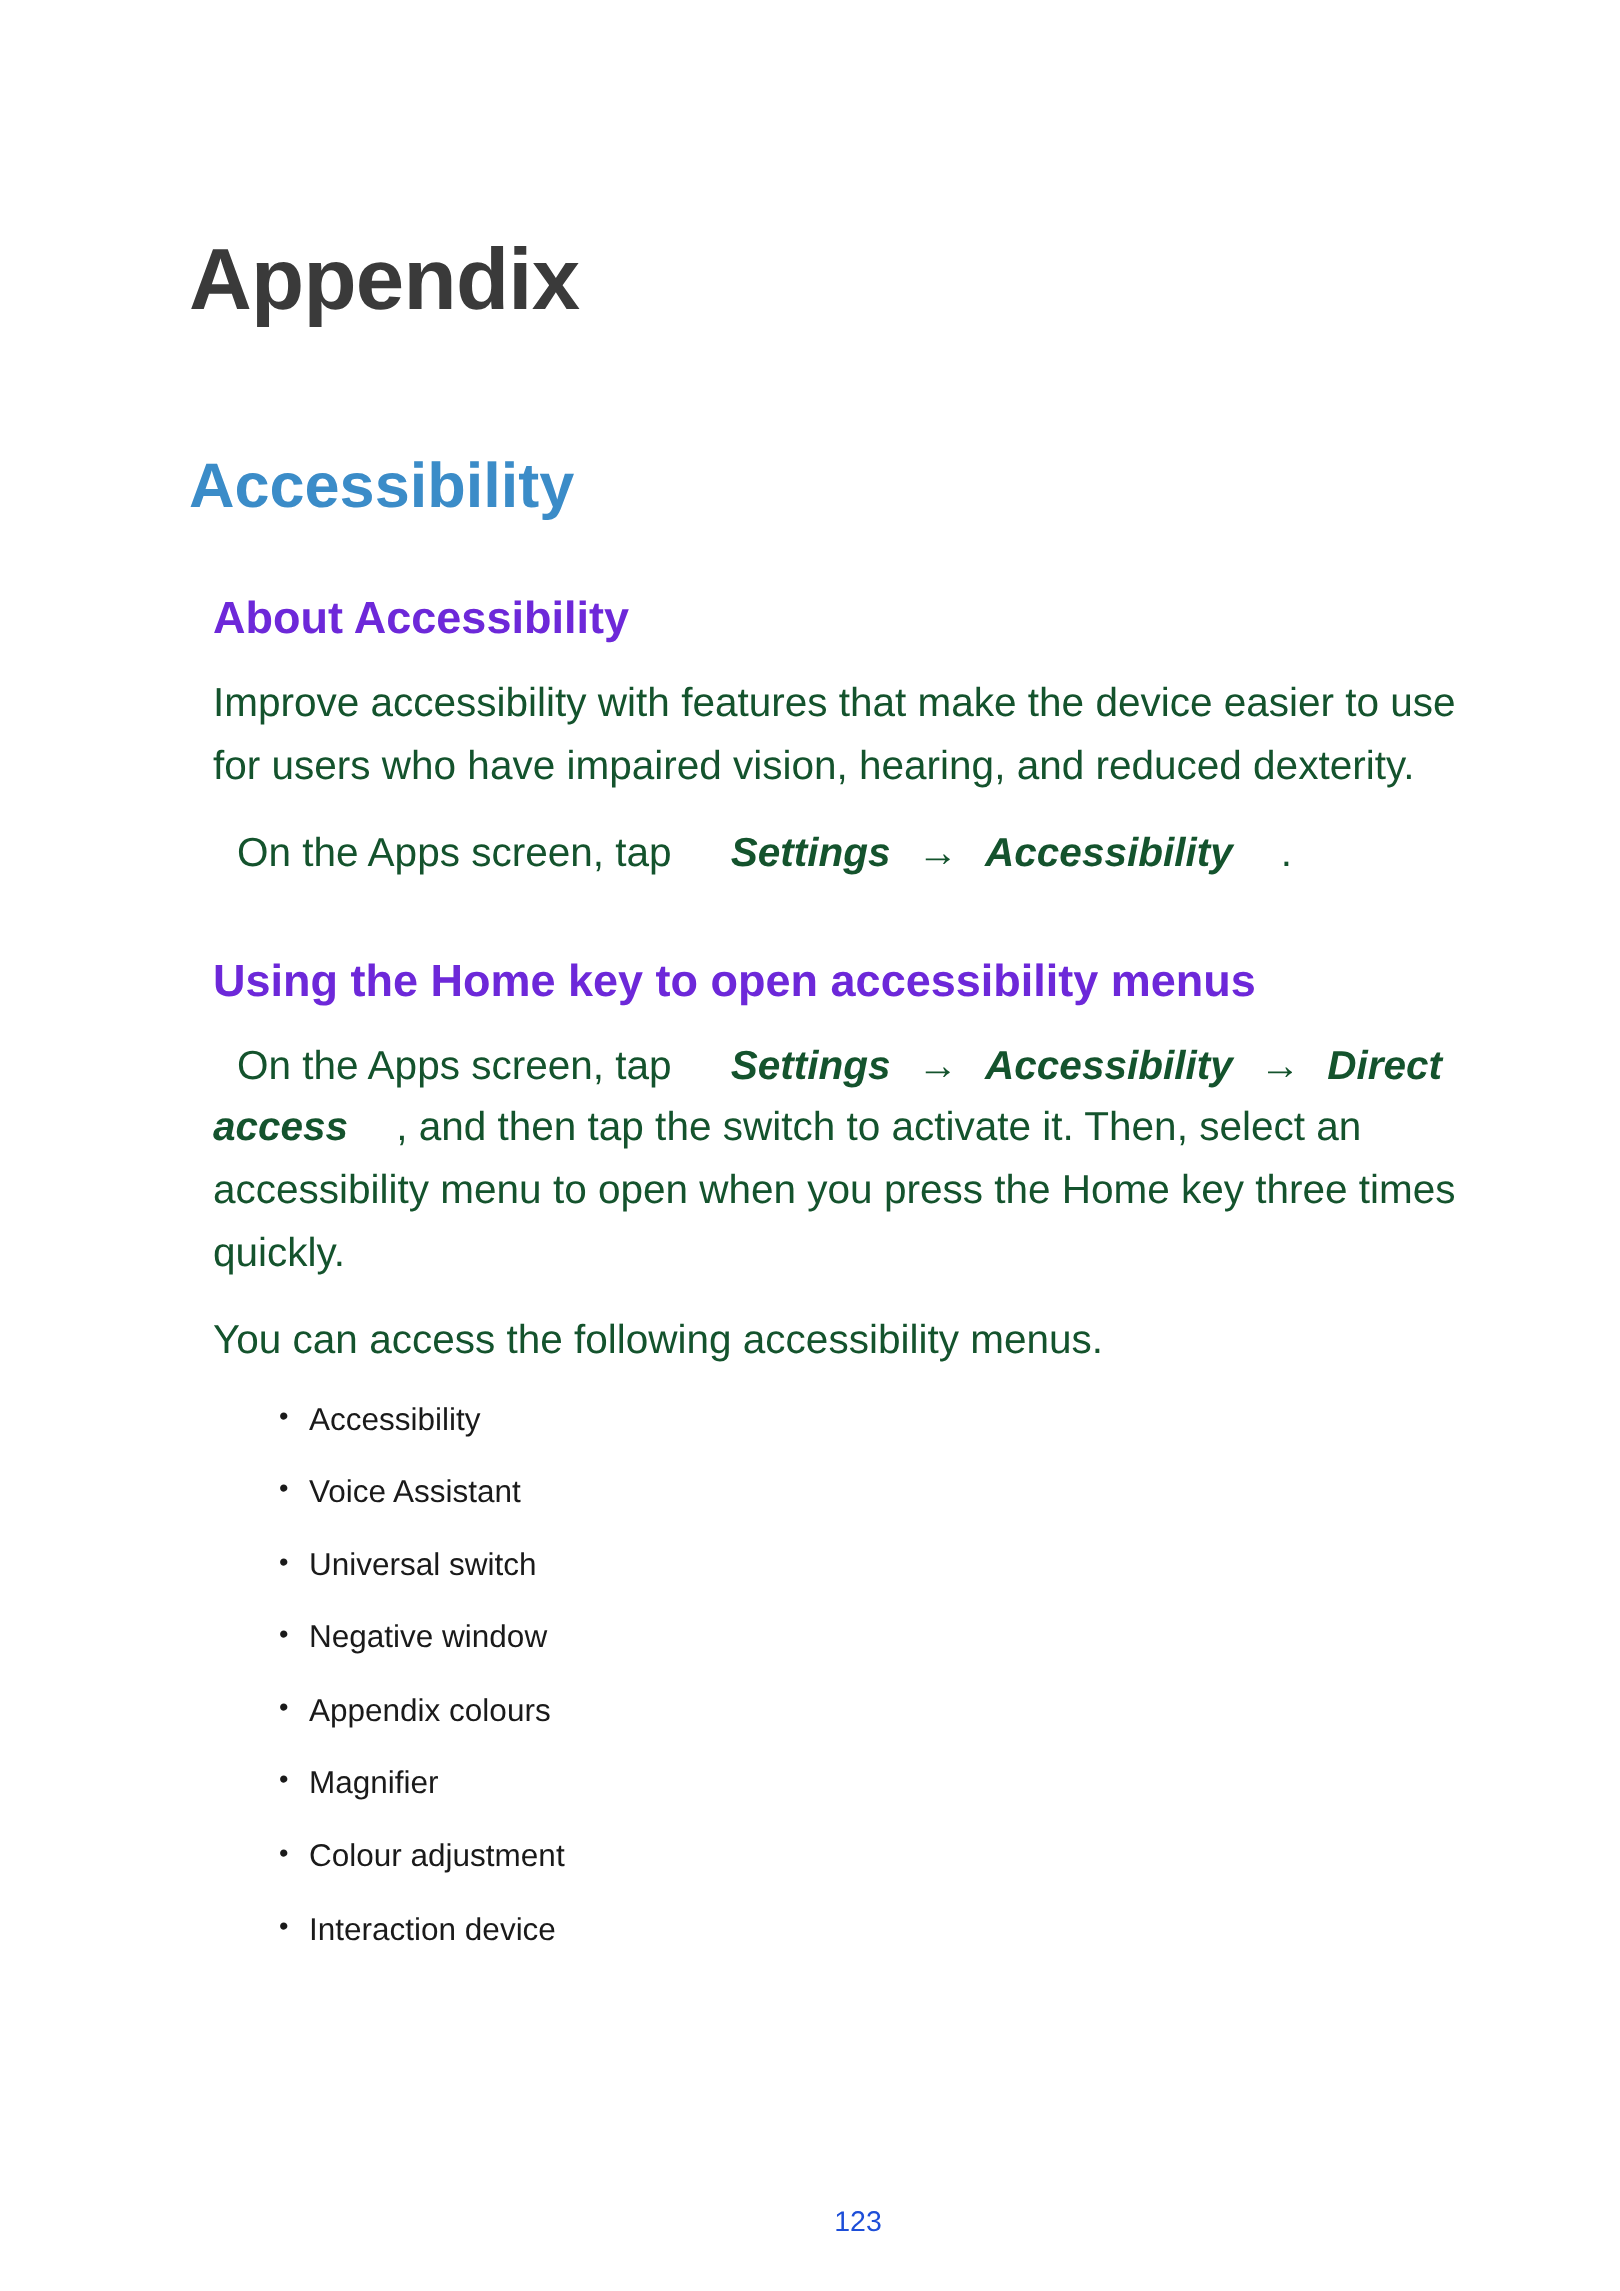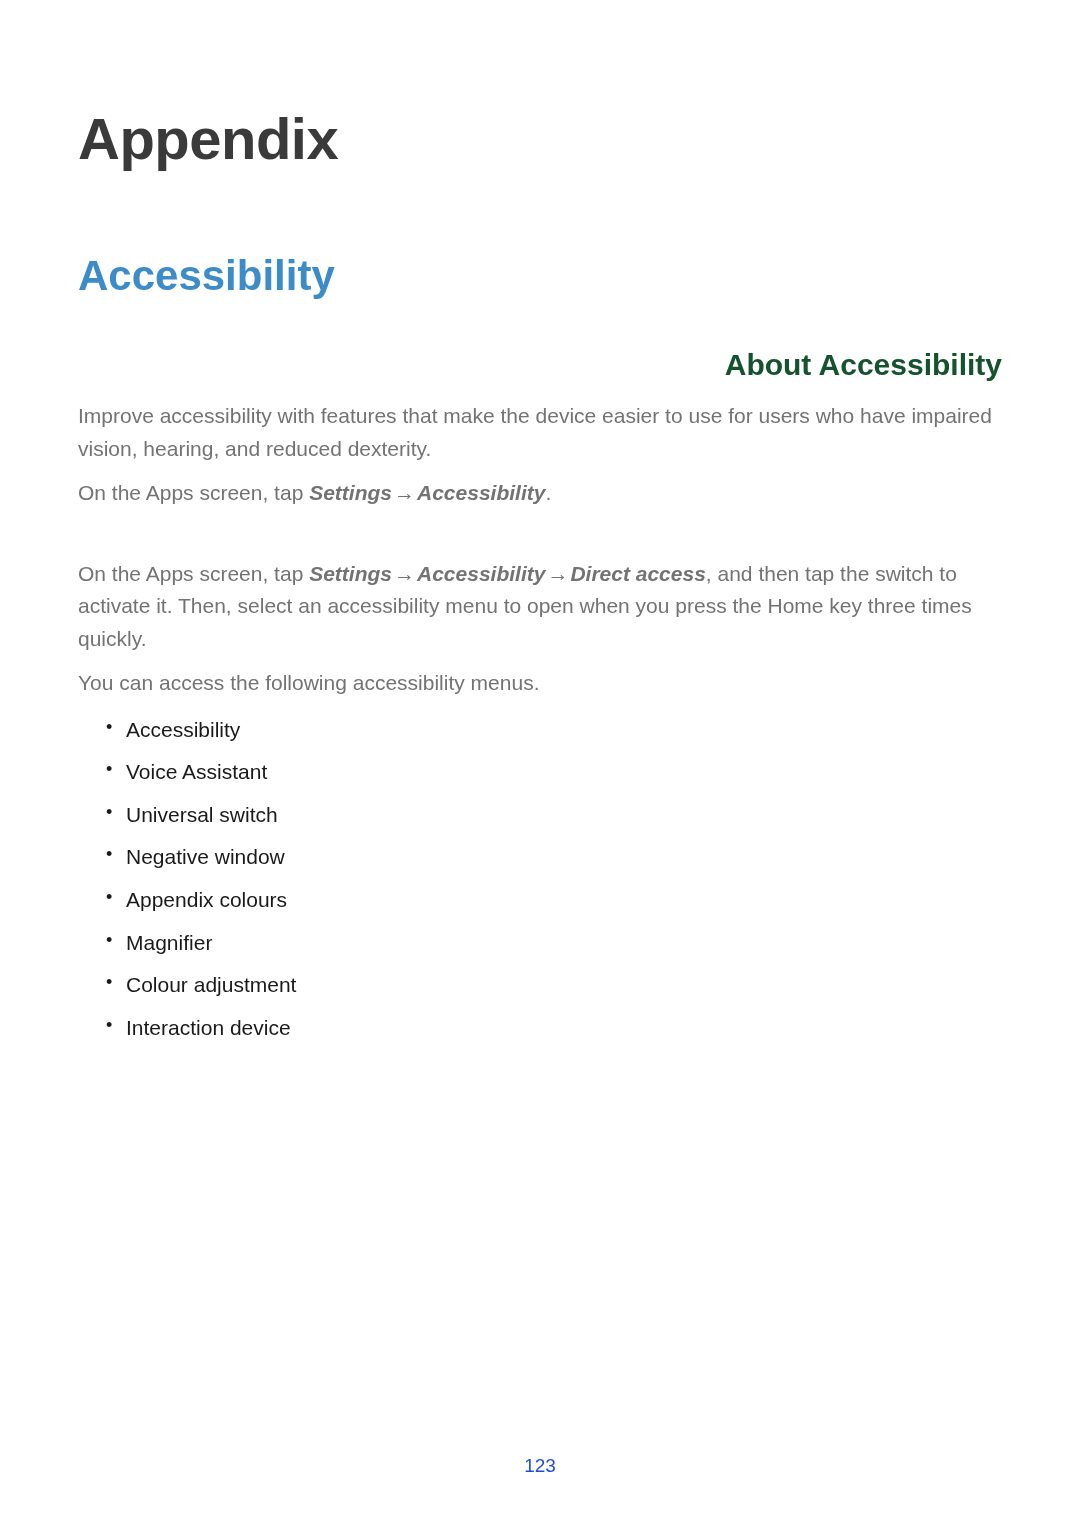--- a/index.html
+++ b/index.html
@@ -1,16 +1,16 @@
 <!DOCTYPE html>
 <html><head>
   <meta charset="utf-8">
   <style>
     * {
-      margin: 0;
+      margin: 16px;
       padding: 0;
       box-sizing: border-box;
     }
     body {
       font-family: -apple-system, BlinkMacSystemFont, "Segoe UI", Arial, sans-serif;
       background: #ffffff;
       width: 1080px;
       height: 1527px;
       position: relative;
       padding: 105px 78px 0 78px;
@@ -25,31 +25,30 @@
     }
     .section-title {
       font-size: 42px;
       font-weight: 700;
       color: #3b8cc8;
       margin-bottom: 48px;
     }
     .subsection-title {
       font-size: 30px;
       font-weight: 700;
-      color: #14532d;
+      color: #6d28d9;
       margin-bottom: 18px;
-      text-align: right;
     }
     .subsection {
       margin-bottom: 48px;
     }
     .body-text {
-      font-size: 21px;
+      font-size: 27px;
       line-height: 1.55;
-      color: #737373;
+      color: #14532d;
       margin-bottom: 12px;
       font-weight: 400;
     }
     .body-text strong {
       font-weight: 700;
       font-style: italic;
     }
     .arrow {
       display: inline-block;
       margin: 0 2px;
@@ -94,20 +93,21 @@
 
 <div class="subsection">
   <h3 class="subsection-title">About Accessibility</h3>
   <p class="body-text">Improve accessibility with features that make the device easier to use for users who have impaired vision, hearing, and reduced dexterity.</p>
   <p class="body-text">
     <span>On the Apps screen, tap </span><strong>Settings</strong><span class="arrow"> → </span><strong>Accessibility</strong><span>.</span>
   </p>
 </div>
 
 <div class="subsection">
+  <h3 class="subsection-title">Using the Home key to open accessibility menus</h3>
   <p class="body-text">
     <span>On the Apps screen, tap </span><strong>Settings</strong><span class="arrow"> → </span><strong>Accessibility</strong><span class="arrow"> → </span><strong>Direct access</strong><span>, and then tap the switch to activate it. Then, select an accessibility menu to open when you press the Home key three times quickly.</span>
   </p>
   <p class="body-text">You can access the following accessibility menus.</p>
   <ul class="bullet-list">
     <li>Accessibility</li>
     <li>Voice Assistant</li>
     <li>Universal switch</li>
     <li>Negative window</li>
     <li>Appendix colours</li>

